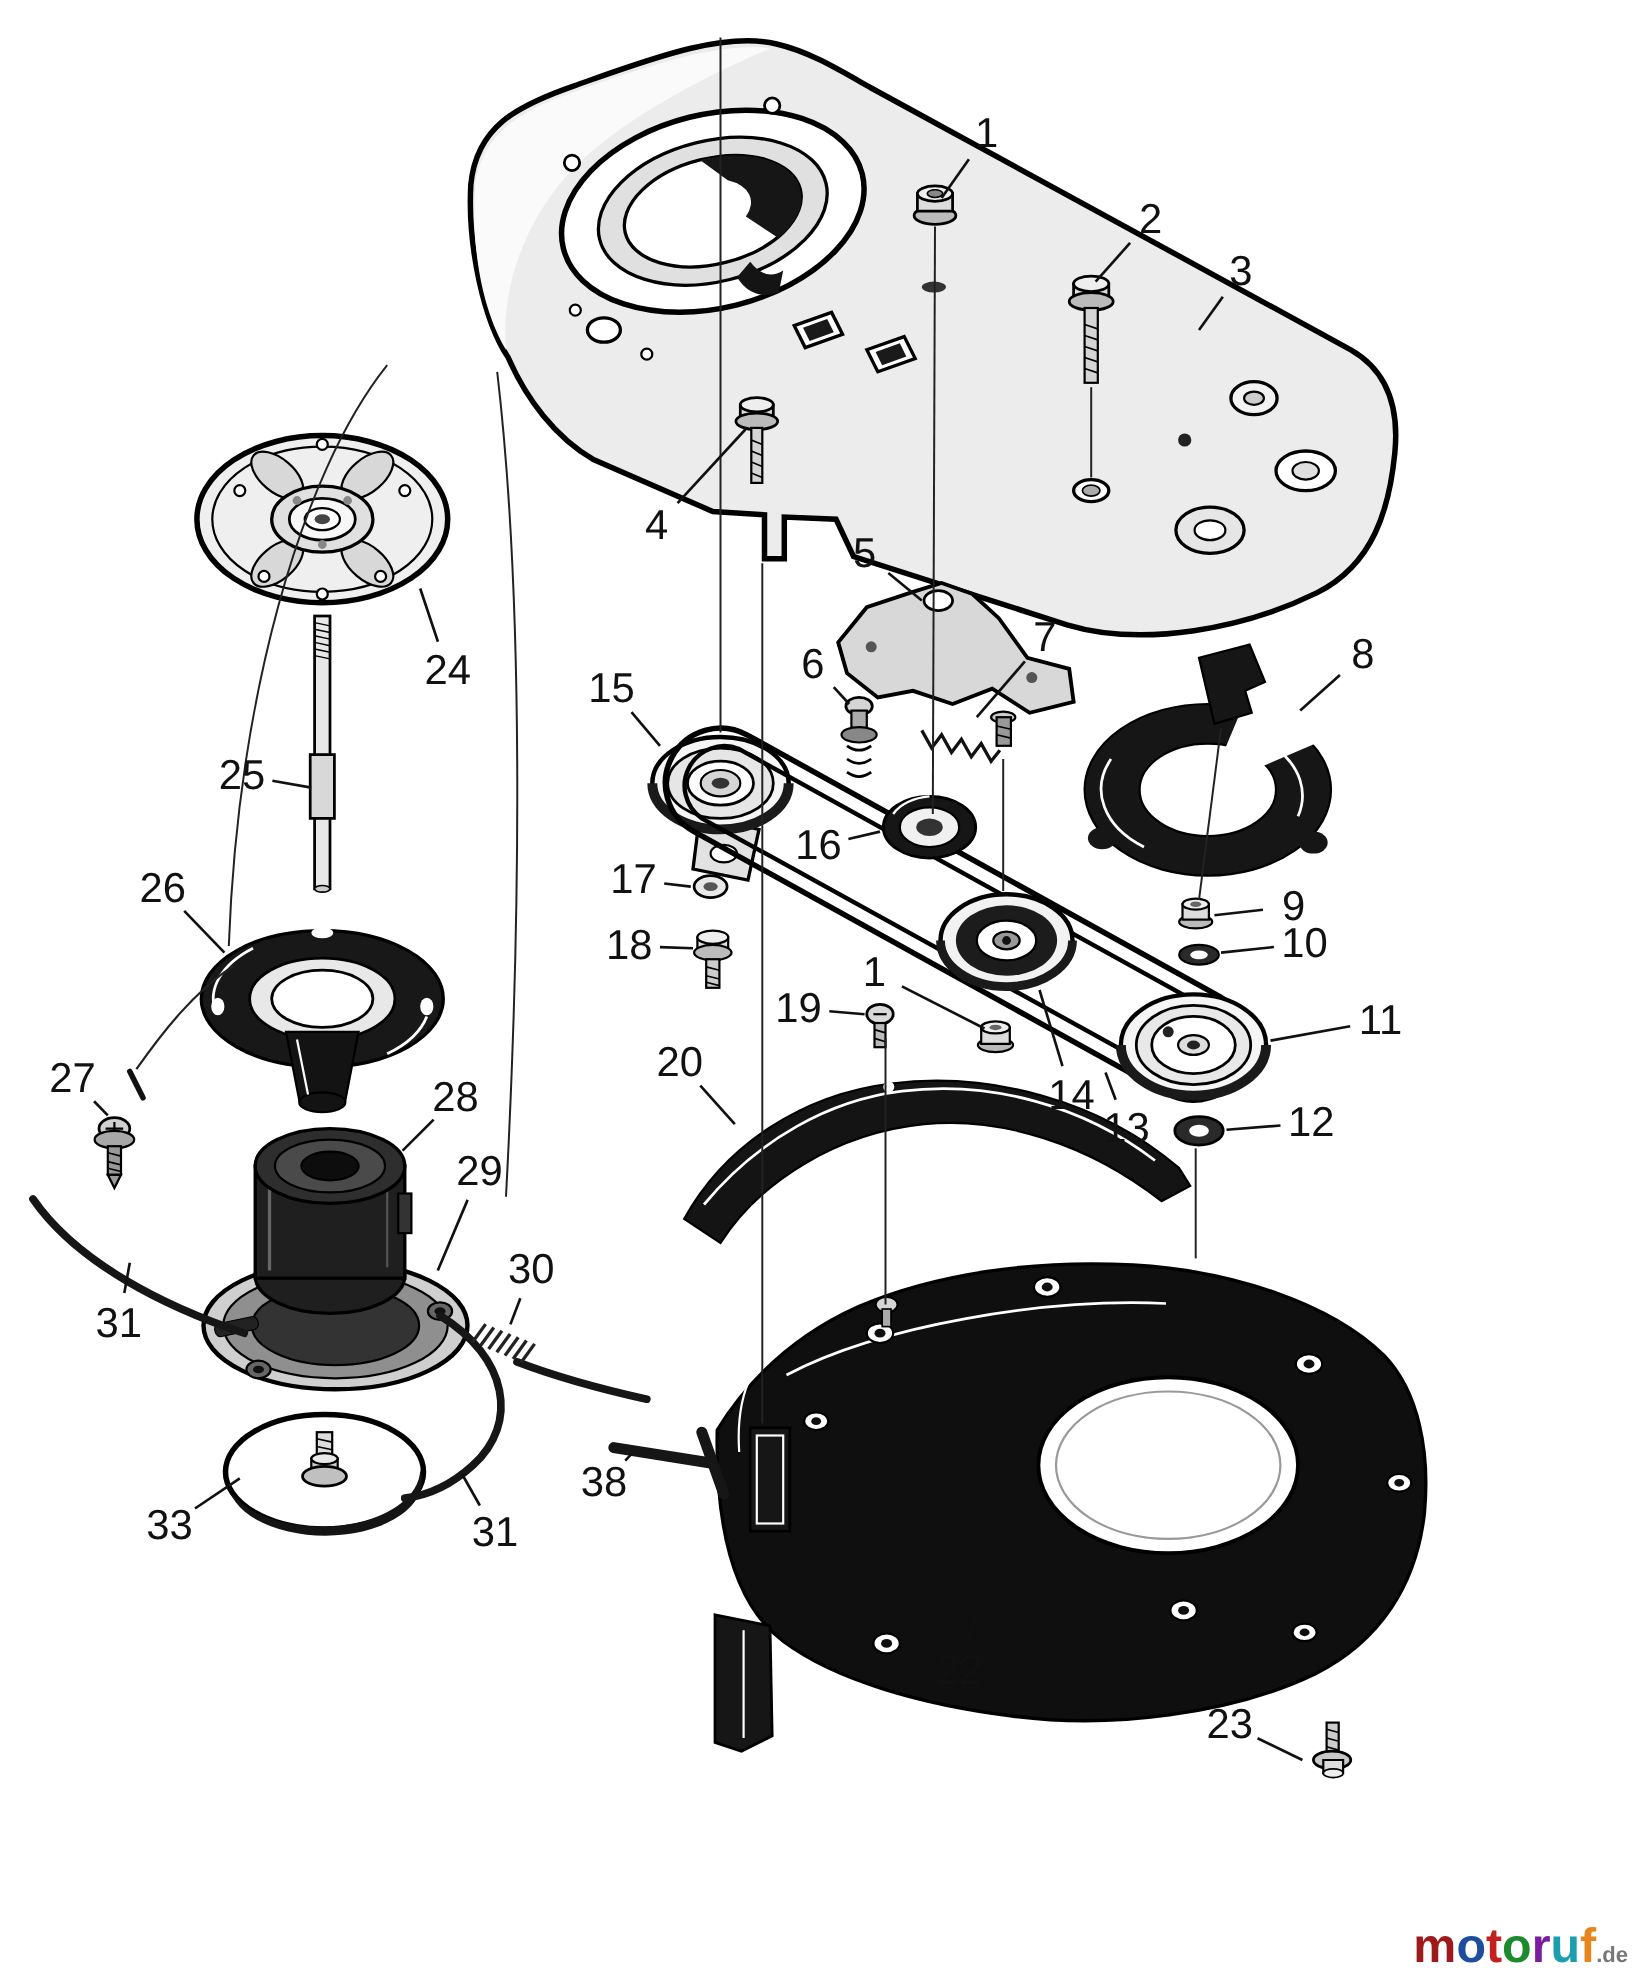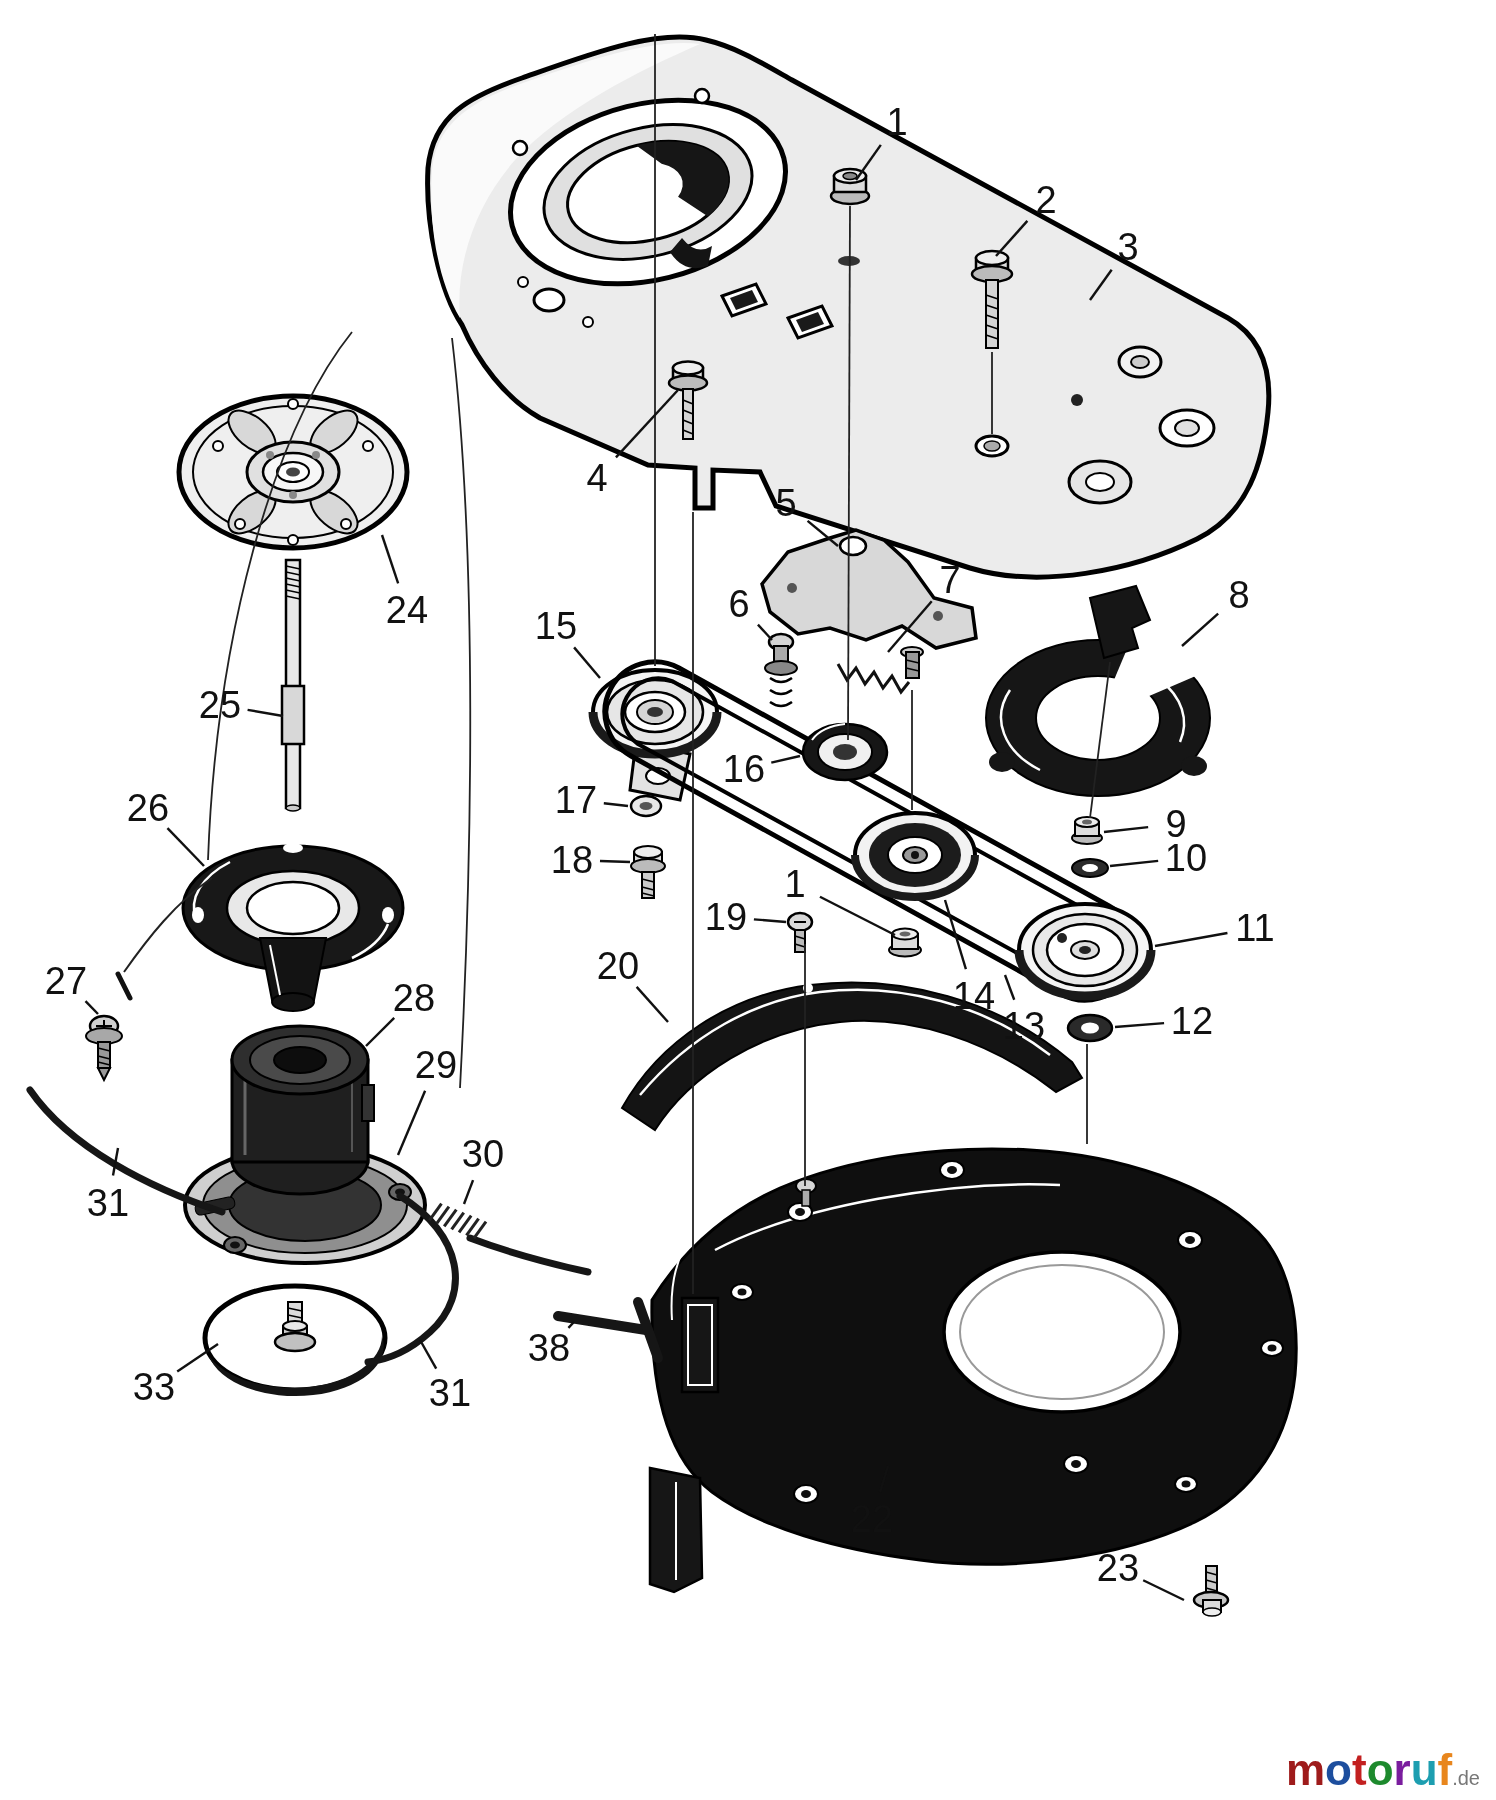--- a/index.html
+++ b/index.html
@@ -4,21 +4,21 @@
 <style>
   html,body{margin:0;padding:0;background:#fff;}
   .stage{position:relative;width:1496px;height:1800px;background:#fff;overflow:hidden;
          font-family:"Liberation Sans",sans-serif;}
   svg{position:absolute;left:0;top:0;}
   .callout{font-family:"Liberation Sans",sans-serif;font-size:38px;fill:#111;
            text-anchor:middle;dominant-baseline:central;}
   .leader{stroke:#111;stroke-width:2.4;fill:none;}
   .thin{stroke:#222;stroke-width:1.8;fill:none;}
   .wm{position:absolute;right:16px;bottom:8px;font-weight:bold;font-size:44px;line-height:1;}
-  .wm .sfx{font-size:20px;font-weight:normal;}
+  .wm .sfx{font-size:20px;font-weight:bold;}
 </style>
 </head>
 <body>
 
 <div class="stage">
 <svg width="1496" height="1800" viewBox="0 0 1496 1800">
 
   <g>
     <path d="M 428 168 C 433 115 470 96 522 78 C 590 54 658 28 706 40 C 736 47 762 63 792 80
              L 1228 318 C 1263 338 1272 372 1268 412 C 1263 462 1249 513 1197 539

